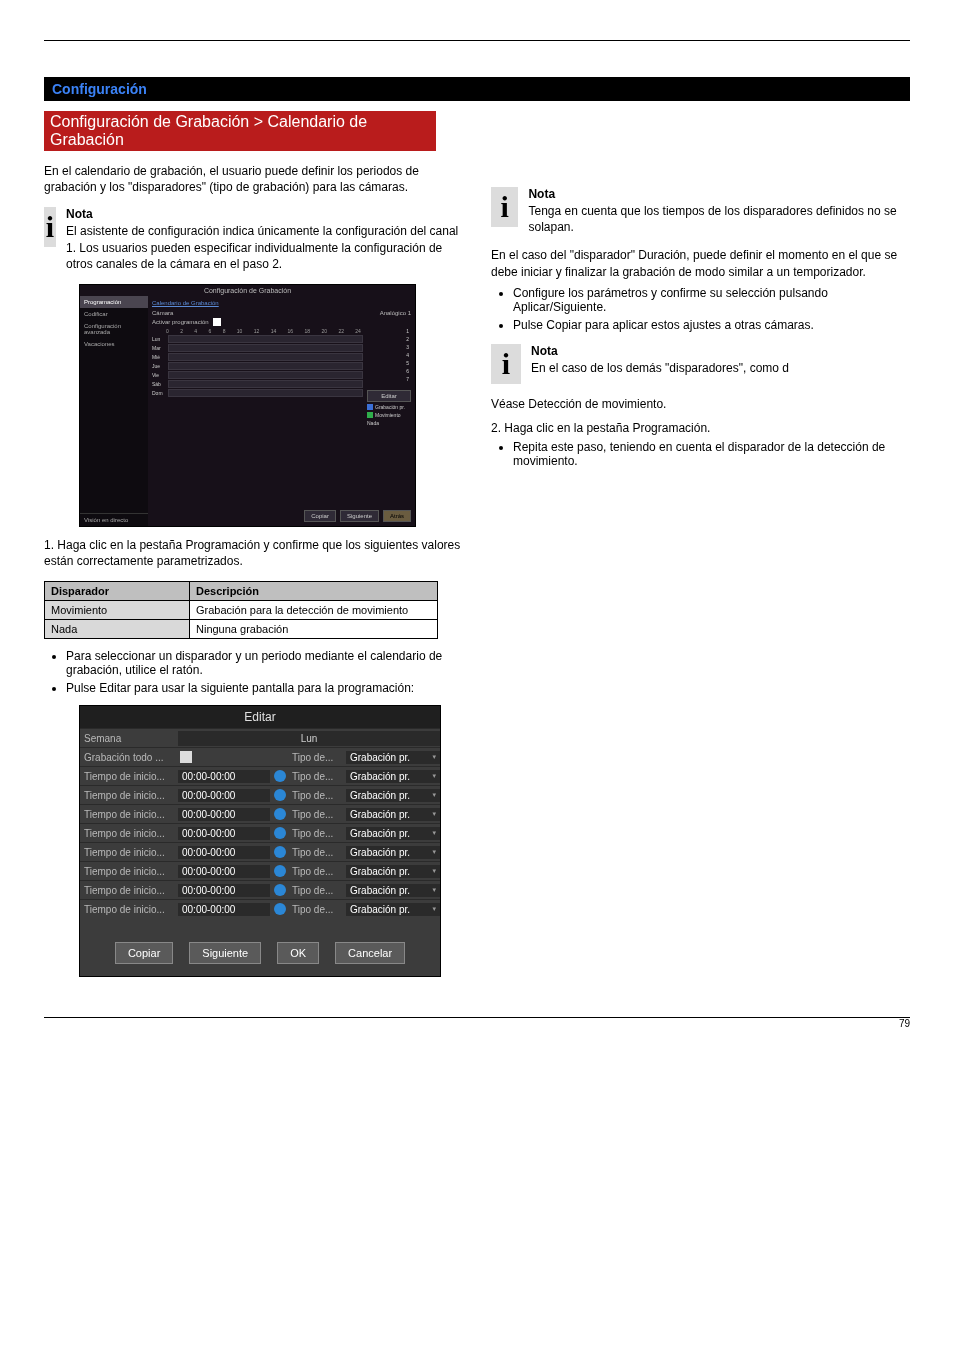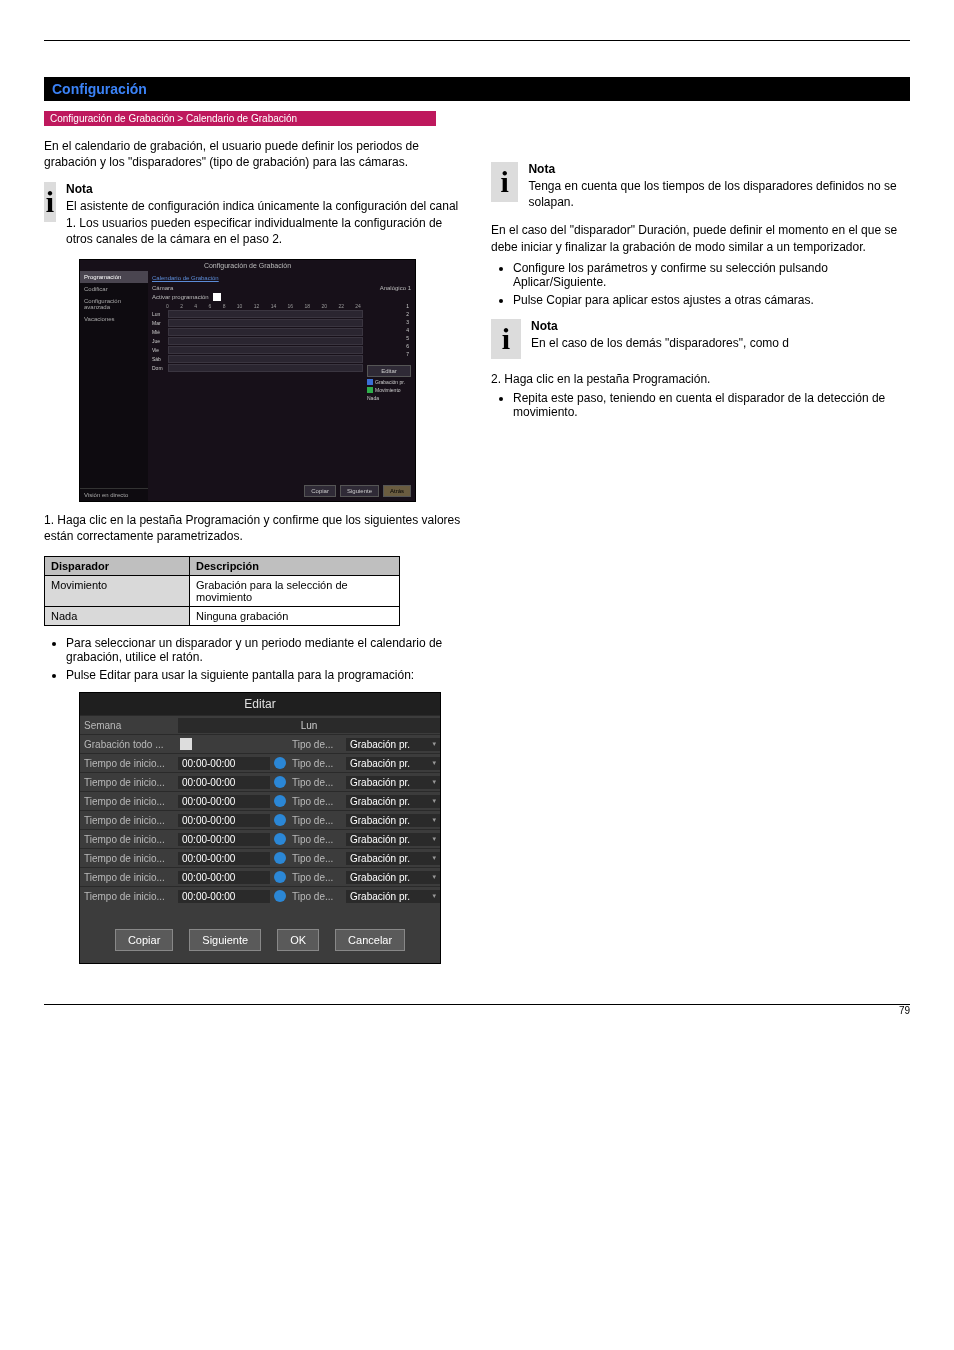--- a/index.html
+++ b/index.html
@@ -24,23 +24,23 @@
 }
 .black-bar {
   background: #000;
   color: #3b82f6;
   font-weight: bold;
   padding: 4px 8px;
   font-size: 14px;
   margin-bottom: 10px;
 }
 .sub-bar {
-  background: #be185d;
+  background: #b91c1c;
   color: #fff;
-  font-size: 10px;
+  font-size: 16px;
   padding: 2px 6px;
   width: 380px;
   margin-bottom: 6px;
 }
 .two-col {
   display: flex;
   gap: 28px;
 }
 .col {
   flex: 1 1 50%;
@@ -216,21 +216,21 @@
   padding: 2px 6px;
   border: 1px solid #555;
 }
 .ss1-btn.hl {
   background: #6a5c40;
   color: #000;
 }
 
 table.trg {
   border-collapse: collapse;
-  width: 356px;
+  width: 394px;
   font-size: 11px;
   margin: 12px 0 10px 0;
 }
 table.trg th, table.trg td {
   border: 1px solid #000;
   padding: 3px 6px;
   text-align: left;
   vertical-align: top;
 }
 table.trg td.h {
@@ -474,21 +474,21 @@
       <p class="step">1. Haga clic en la pestaña Programación y confirme que los siguientes valores están correctamente parametrizados.</p>
 
       <table class="trg">
         <tbody>
             <tr class="hdr">
           <td class="h">Disparador</td>
           <td>Descripción</td>
         </tr>
         <tr>
           <td class="h">Movimiento</td>
-          <td>Grabación para la selección de movimiento</td>
+          <td>Grabación para la detección de movimiento</td>
         </tr>
         <tr>
           <td class="h">Nada</td>
           <td>Ninguna grabación</td>
         </tr>
       </tbody>
         </table>
 
       <ul class="blist">
         <li>Para seleccionar un disparador y un periodo mediante el calendario de grabación, utilice el ratón.</li>
@@ -639,20 +639,21 @@
       </ul>
 
       <div class="info-box">
         <div class="info-icon">i</div>
         <div>
           <div class="info-title">Nota</div>
           <div class="info-text">En el caso de los demás "disparadores", como d</div>
         </div>
       </div>
 
+      <p class="body-text">Véase Detección de movimiento.</p>
 
       <p class="step">2. Haga clic en la pestaña Programación.</p>
       <ul class="blist">
         <li>Repita este paso, teniendo en cuenta el disparador de la detección de movimiento.</li>
       </ul>
 
     </div>
   </div>
 
   <div class="footer">

